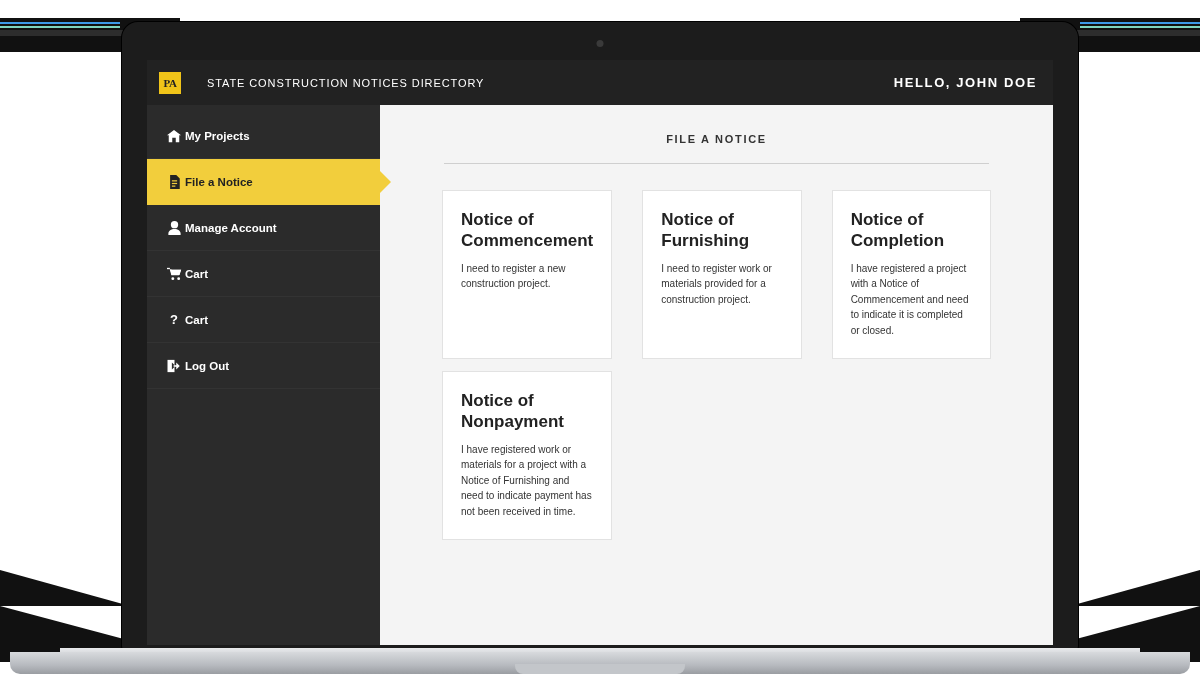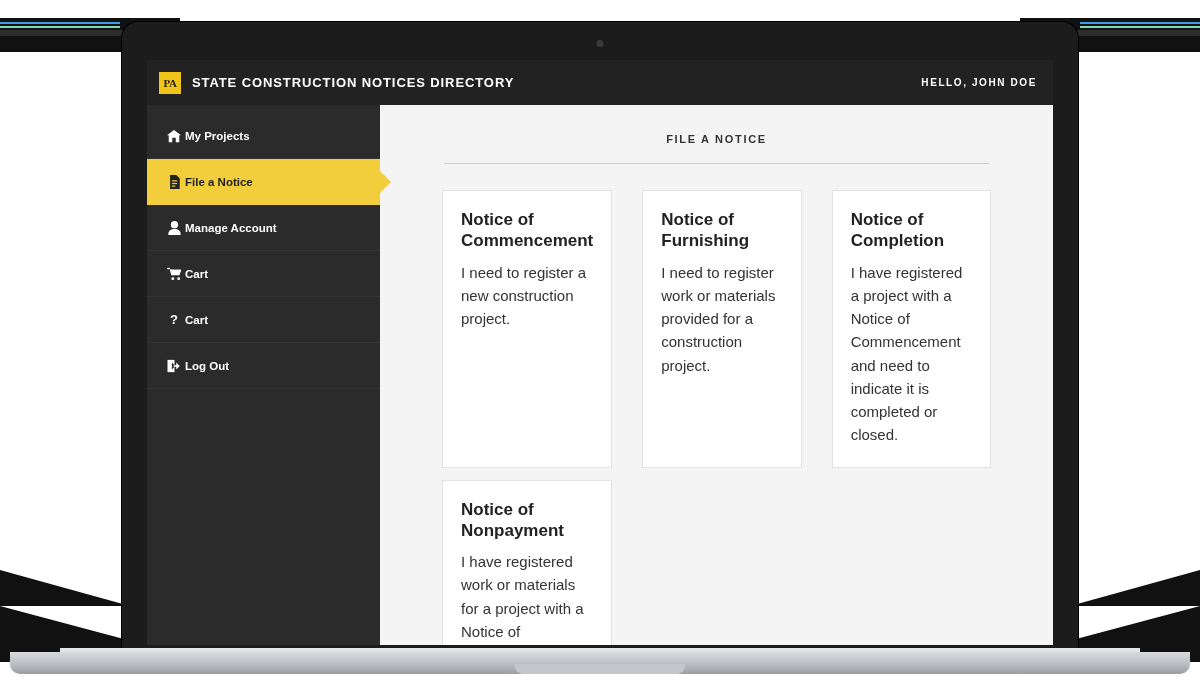--- a/index.html
+++ b/index.html
@@ -116,42 +116,42 @@
     position: relative;
     height: 45px;
     background: #222222;
     display: flex;
     align-items: center;
     padding: 0 16px 0 12px;
   }
   .brand {
     display: flex;
     align-items: center;
-    gap: 11px;
+    gap: 26px;
   }
   .logo {
     width: 22px; height: 22px;
     background: #f0c419;
     color: #222;
     font-size: 11px;
     font-weight: bold;
     display: flex; align-items: center; justify-content: center;
     font-family: "Liberation Serif", serif;
     letter-spacing: -0.5px;
   }
   .brand-title {
     color: #ffffff;
-    font-size: 13px;
-    font-weight: bold;
+    font-size: 11px;
+    font-weight: normal;
     letter-spacing: 0.9px;
   }
   .greeting {
     margin-left: auto;
     color: #ffffff;
-    font-size: 10px;
+    font-size: 13px;
     letter-spacing: 1.6px;
     font-weight: bold;
   }
 
   
   .body-split {
     display: flex;
     height: 540px;
   }
 
@@ -233,21 +233,21 @@
   }
   .card.tall { min-height: 150px; }
   .card h3 {
     font-size: 17px;
     line-height: 1.25;
     color: #222222;
     font-weight: bold;
     margin-bottom: 9px;
   }
   .card p {
-    font-size: 15px;
+    font-size: 10px;
     line-height: 1.55;
     color: #333333;
   }
 </style>
 </head>
 <body>
 
 <div class="scene">
 
   <div class="wedge wedge-tl"></div>

